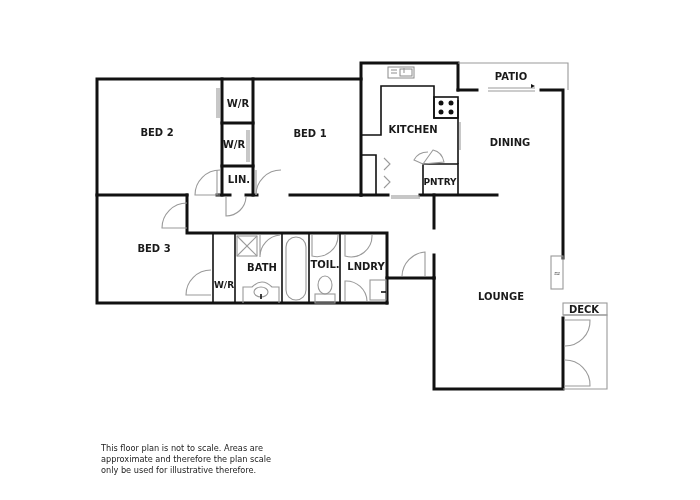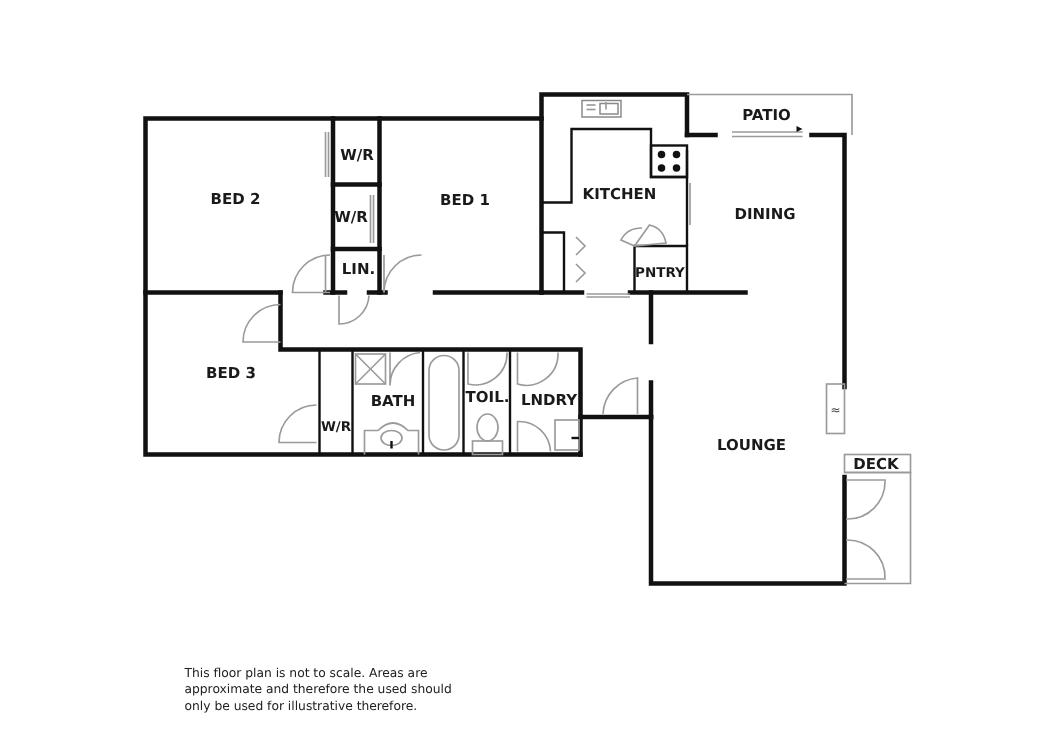--- a/index.html
+++ b/index.html
@@ -4,21 +4,21 @@
   <style>
     html, body { margin: 0; padding: 0; background: #ffffff; }
     body { width: 700px; height: 500px; position: relative; overflow: hidden; font-family: "Liberation Sans", sans-serif; }
     #plan { position: absolute; left: 0; top: 0; width: 700px; height: 500px; }
     .wall { stroke: #111111; stroke-width: 3; fill: none; stroke-linecap: square; }
     .thin { stroke: #111111; stroke-width: 1.6; fill: none; }
     .grey { stroke: #9a9a9a; stroke-width: 1.1; fill: none; }
     .greyfill { stroke: #8a8a8a; stroke-width: 1; fill: #ffffff; }
     .room-label { font-family: "DejaVu Sans", sans-serif; font-weight: bold; font-size: 10px; fill: #1a1a1a; text-anchor: middle; dominant-baseline: middle; }
     .disclaimer { position: absolute; left: 101px; top: 443px; width: 240px; font-family: "DejaVu Sans", sans-serif; font-size: 8.2px; line-height: 11px; color: #222222; }
-    .disclaimer div { white-space: nowrap; margin-left: 22px; }
+    .disclaimer div { white-space: nowrap; }
   </style>
 </head>
 <body>
 
 <svg id="plan" viewBox="0 0 700 500" xmlns="http://www.w3.org/2000/svg">
 
   <g>
 
     <polyline class="wall" points="361,79 97,79 97,303 387,303"></polyline>
 
@@ -174,15 +174,15 @@
     <text class="room-label" x="262" y="268">BATH</text>
     <text class="room-label" x="325" y="265">TOIL.</text>
     <text class="room-label" x="366" y="267">LNDRY</text>
     <text class="room-label" x="501" y="297">LOUNGE</text>
     <text class="room-label" x="584" y="310">DECK</text>
   </g>
 </svg>
 
 <div class="disclaimer">
   <div>This floor plan is not to scale. Areas are</div>
-  <div>approximate and therefore the used should</div>
+  <div>approximate and therefore the plan scale</div>
   <div>only be used for illustrative therefore.</div>
 </div>
 
 </body></html>

